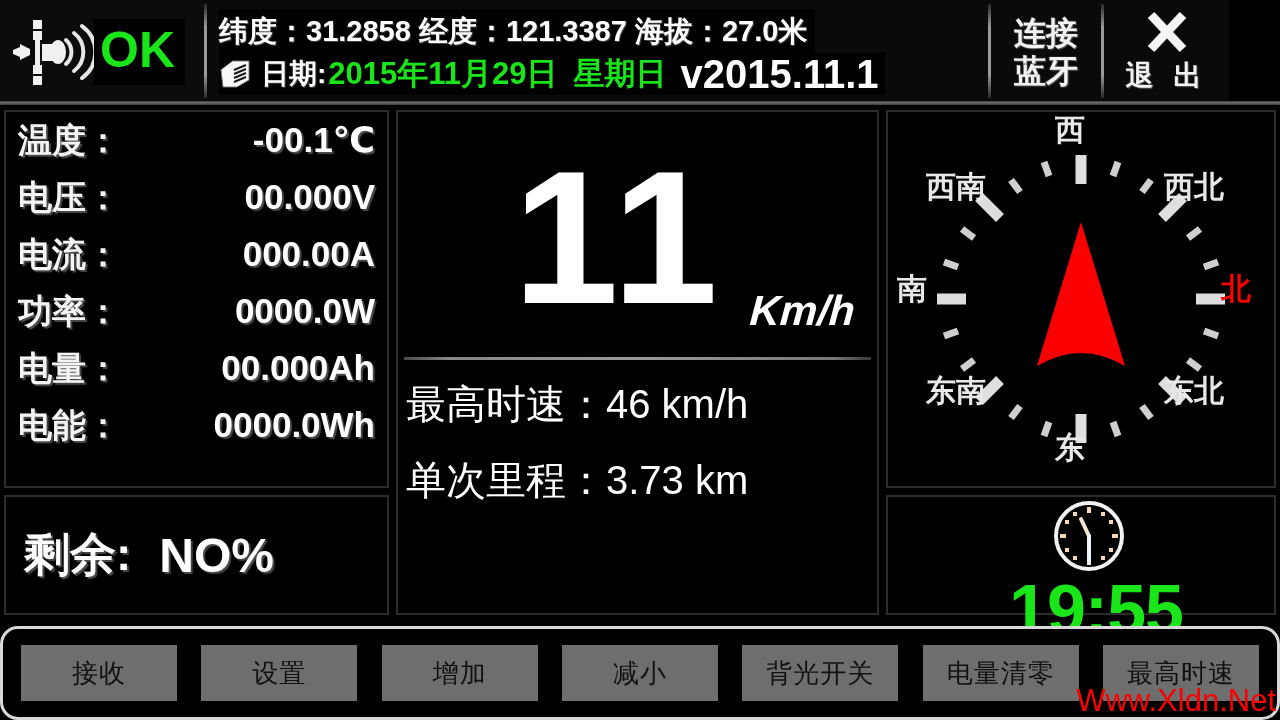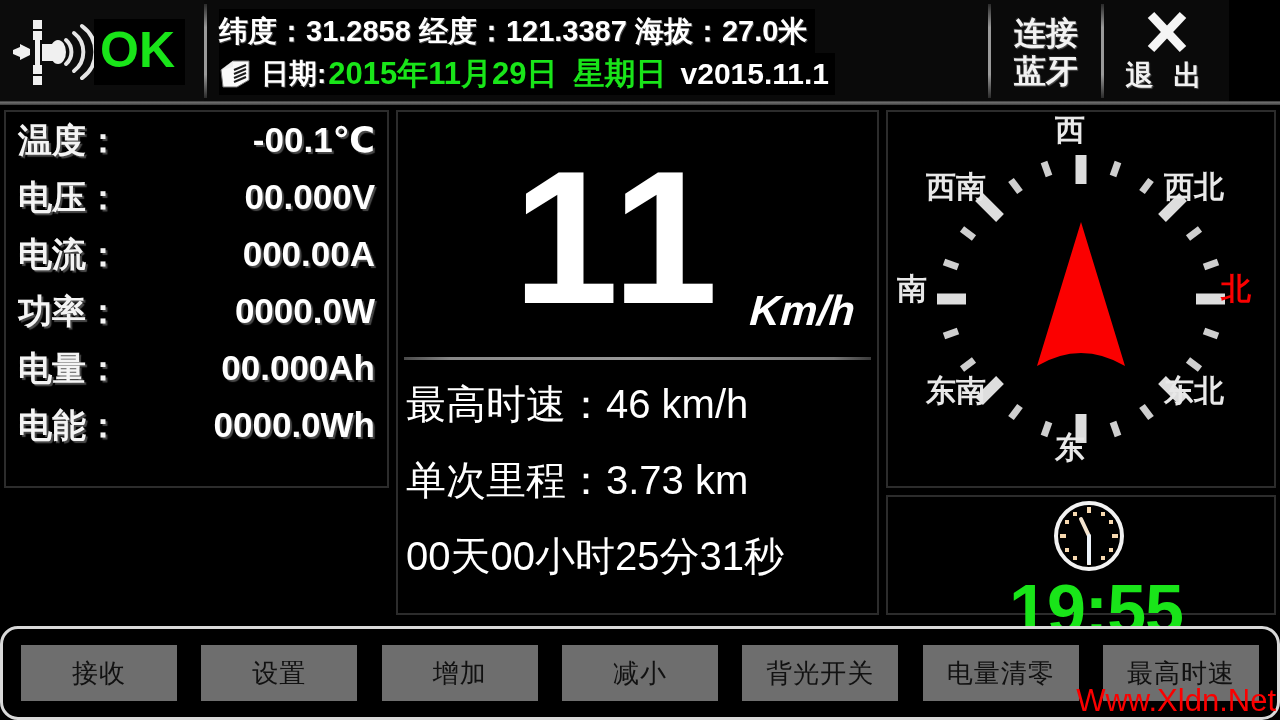--- a/index.html
+++ b/index.html
@@ -46,21 +46,21 @@
     text-shadow: 1px 1px 0 #444;
   }
   .gps-line2 {
     display: flex; align-items: center; line-height: 42px; white-space: nowrap;
     background: #000; width: fit-content; padding-right: 6px;
   }
   .cal-icon { width: 40px; height: 32px; flex: 0 0 40px; margin-right: 2px; }
   .lbl-date { color: #fff; font-size: 28px; font-weight: bold; text-shadow: 1px 1px 0 #444; }
   .val-date { color: #19e519; font-size: 31px; font-weight: bold; margin-left: 2px; }
   .val-week { color: #19e519; font-size: 31px; font-weight: bold; margin-left: 16px; }
-  .val-ver  { color: #ffffff; font-size: 30px; font-weight: bold; margin-left: 14px; }
+  .val-ver  { color: #ffffff; font-size: 40px; font-weight: bold; margin-left: 14px; }
 
   .hdr-btn {
     flex: 0 0 auto; height: 104px;
     display: flex; flex-direction: column;
     align-items: center; justify-content: center;
     color: #eee;
   }
   .hdr-btn.bt { width: 110px; }
   .hdr-btn.exit { width: 125px; }
   .btline {
@@ -270,36 +270,37 @@
         <span class="meas-label">电量：</span>
         <span class="meas-value">00.000Ah</span>
       </div>
       <div class="meas-row">
         <span class="meas-label">电能：</span>
         <span class="meas-value">0000.0Wh</span>
       </div>
     </div>
   </div>
 
+  <div class="panel" id="p-remain">
+    <span class="remain-label">剩余:</span>
+    <span class="remain-value">NO%</span>
+  </div>
 
   <div class="panel" id="p-center">
     <div class="speed-area">
       <div class="speed-val">11</div>
       <div class="speed-unit">Km/h</div>
     </div>
     <div class="center-sep"></div>
     <div class="stat-rows">
       <div class="stat-row">
         <span>最高时速：</span><span class="sv">46 km/h</span>
       </div>
       <div class="stat-row">
         <span>单次里程：</span><span class="sv">3.73 km</span>
-      </div>
-      <div class="stat-row">
-        <span></span><span class="sv">00天00小时25分31秒</span>
       </div>
     </div>
   </div>
 
   <div class="panel" id="p-compass">
     <div class="compass-wrap">
       <svg viewBox="0 0 386 374">
 
         <g transform="rotate(90 193 187)">
 

